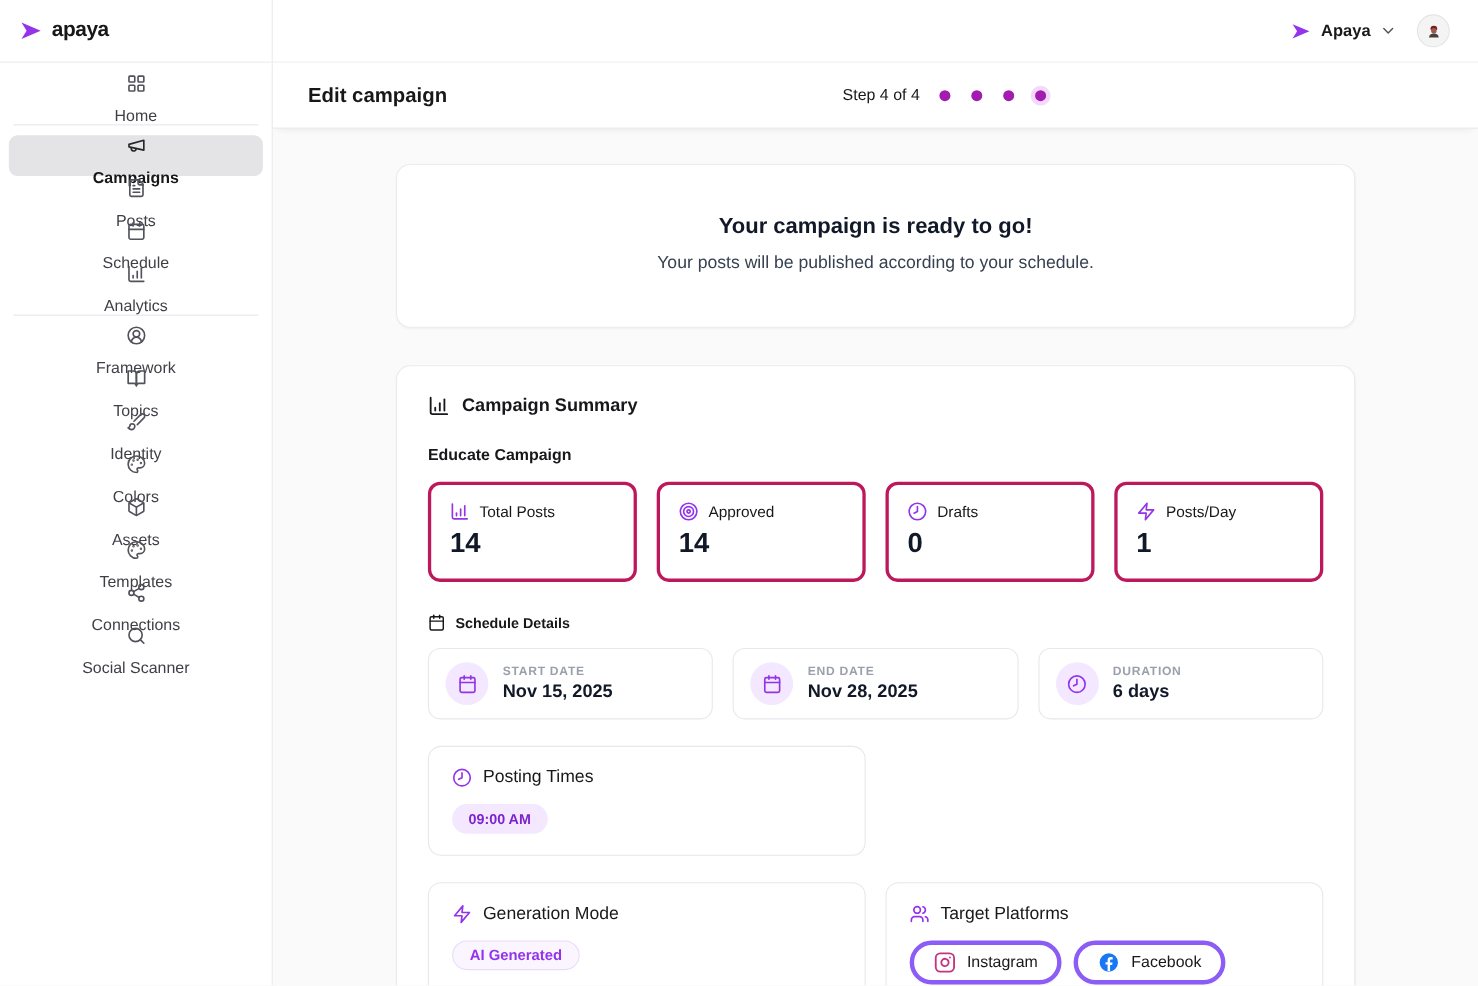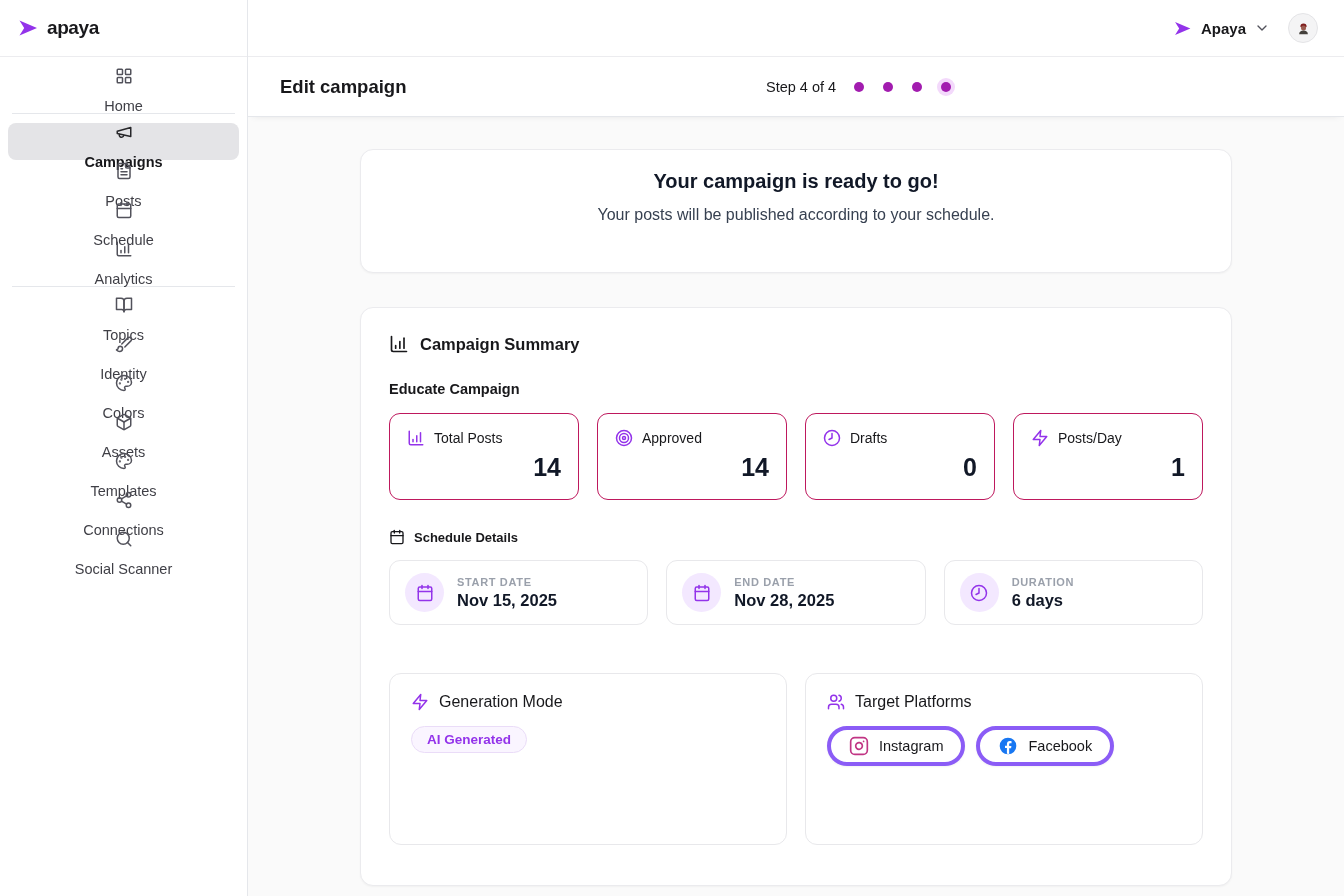--- a/index.html
+++ b/index.html
@@ -38,32 +38,32 @@
   .steps { position:absolute; left:518px; top:0; height:100%; display:flex; align-items:center; }
   .step-text { font-size:14.5px; font-weight:500; color:#18181b; margin-right:18px; }
   .dot { width:10px; height:10px; border-radius:50%; background:#a21caf; margin-right:19px; }
   .dot:last-child { margin-right:0; }
   .dot.current { box-shadow:0 0 0 4px #f3d9fb; }
 
   .content { flex:1; background:#fafafa; overflow:hidden; padding-top:32px; }
   .container { width:872px; margin:0 auto; }
 
   .card { background:#fff; border:1px solid #ebebee; border-radius:13px; box-shadow:0 1px 2px rgba(0,0,0,0.04); }
-  .ready-card { padding:20px 24px 48px; text-align:center; }
+  .ready-card { padding:45px 24px 48px; text-align:center; }
   .ready-title { font-size:20px; font-weight:700; color:#111827; margin-bottom:13px; }
   .ready-sub { font-size:16px; color:#374151; }
 
   .summary-card { margin-top:34px; padding:26px 28px 40px; }
   .section-head { display:flex; align-items:center; gap:11px; }
   .section-head .ic { width:20px; height:20px; color:#18181b; }
   .section-title { font-size:16.5px; font-weight:600; color:#18181b; }
   .campaign-name { margin-top:27px; font-size:14.5px; font-weight:700; color:#18181b; }
 
   .stats-grid { display:grid; grid-template-columns:repeat(4,1fr); gap:18px; margin-top:16px; }
-  .stat-box { border:1px solid #be185d; border-radius:11px; padding:15px 17px 17px; background:#fff;text-align:right; }
+  .stat-box { border:3px solid #be185d; border-radius:11px; padding:15px 17px 17px; background:#fff; }
   .stat-label { display:flex; align-items:center; gap:9px; font-size:14px; font-weight:500; color:#18181b; }
   .stat-label .ic { width:18px; height:18px; color:#9333ea; }
   .stat-value { margin-top:6px; font-size:25px; font-weight:700; color:#111827; }
 
   .sched-head { margin-top:29px; display:flex; align-items:center; gap:9px; }
   .sched-head .ic { width:16px; height:16px; color:#18181b; }
   .sched-title { font-size:13px; font-weight:700; color:#18181b; }
   .dates-grid { display:grid; grid-template-columns:repeat(3,1fr); gap:18px; margin-top:15px; }
   .date-box { border:1px solid #e8e8eb; border-radius:11px; padding:12px 15px; background:#fff; display:flex; align-items:center; gap:13px; }
   .chip { width:39px; height:39px; border-radius:50%; background:#f3e8ff; display:flex; align-items:center; justify-content:center; flex:0 0 39px; }
@@ -143,20 +143,28 @@
             <path d="M3 3v16a2 2 0 0 0 2 2h16"></path>
             <path d="M13 17V9"></path>
             <path d="M18 17V5"></path>
             <path d="M8 17v-3"></path>
           </svg>
         <span>Analytics</span>
       </div>
 
       <div class="nav-divider"></div>
 
+      <div class="nav-item">
+        <svg class="ic" viewBox="0 0 24 24" fill="none" stroke="currentColor" stroke-width="2" stroke-linecap="round" stroke-linejoin="round">
+            <path d="M18 20a6 6 0 0 0-12 0"></path>
+            <circle cx="12" cy="10" r="4"></circle>
+            <circle cx="12" cy="12" r="10"></circle>
+          </svg>
+        <span>Framework</span>
+      </div>
 
       <div class="nav-item">
         <svg class="ic" viewBox="0 0 24 24" fill="none" stroke="currentColor" stroke-width="2" stroke-linecap="round" stroke-linejoin="round">
             <path d="M2 3h6a4 4 0 0 1 4 4v14a3 3 0 0 0-3-3H2z"></path>
             <path d="M22 3h-6a4 4 0 0 0-4 4v14a3 3 0 0 1 3-3h7z"></path>
           </svg>
         <span>Topics</span>
       </div>
 
       <div class="nav-item">
@@ -366,20 +374,30 @@
                   </svg>
               </div>
               <div>
                 <div class="date-label">DURATION</div>
                 <div class="date-value">6 days</div>
               </div>
             </div>
           </div>
 
           <div class="bottom-grid" style="margin-top:24px;">
+            <div class="info-box">
+              <div class="info-head">
+                <svg class="ic" viewBox="0 0 24 24" fill="none" stroke="currentColor" stroke-width="2" stroke-linecap="round" stroke-linejoin="round">
+                    <circle cx="12" cy="12" r="10"></circle>
+                    <path d="M12 6v6l-4 2"></path>
+                  </svg>
+                <span class="info-title">Posting Times</span>
+              </div>
+              <span class="time-badge">09:00 AM</span>
+            </div>
             <div></div>
           </div>
 
           <div class="bottom-grid">
             <div class="info-box tall">
               <div class="info-head">
                 <svg class="ic" viewBox="0 0 24 24" fill="none" stroke="currentColor" stroke-width="2" stroke-linecap="round" stroke-linejoin="round">
                     <path d="M13 2 3 14h9l-1 8 10-12h-9l1-8z"></path>
                   </svg>
                 <span class="info-title">Generation Mode</span>

